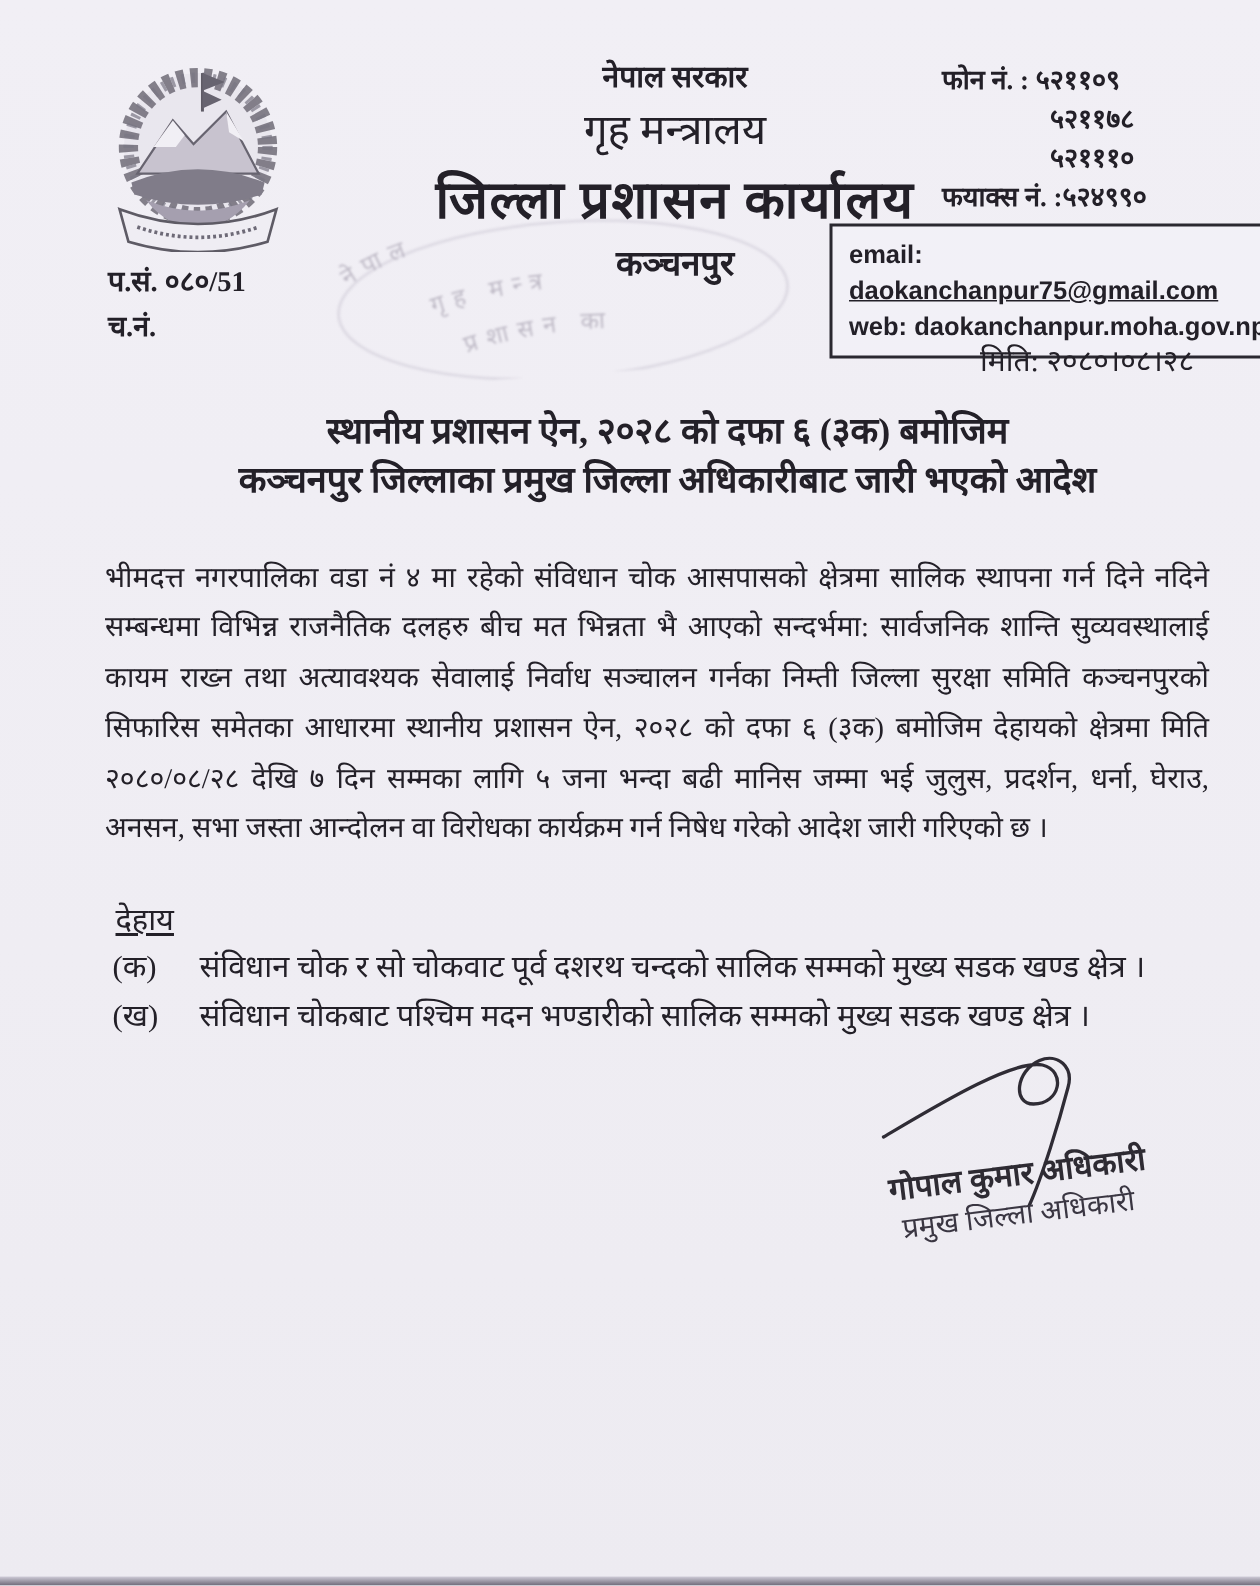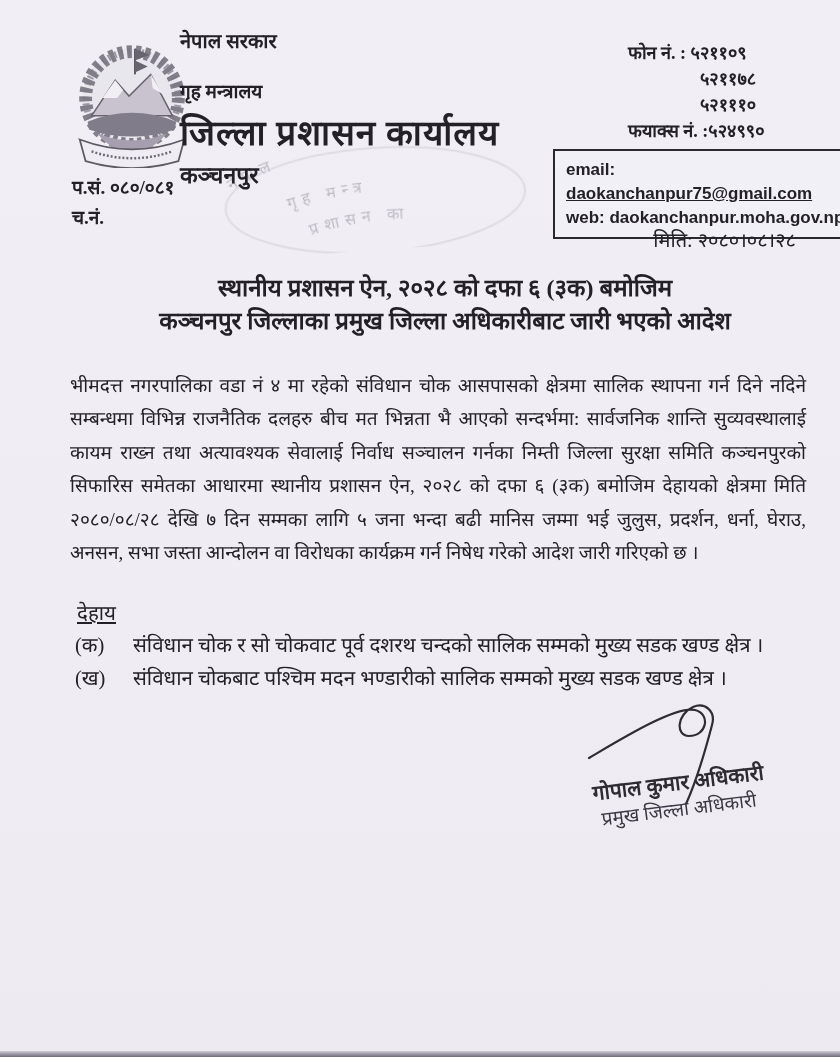--- a/index.html
+++ b/index.html
@@ -10,23 +10,23 @@
     background:linear-gradient(180deg,#f1eff5 0%,#efedf3 60%,#edebf1 100%);
     overflow:hidden;
     font-family:"Liberation Serif","DejaVu Serif",serif;
     color:#232028;
   }
   .bottom-edge{position:absolute;left:0;right:0;bottom:0;height:6px;
     background:linear-gradient(to bottom,#cfccd8 0%,#8a8694 70%,#6f6b7a 100%);}
   
   .emblem{position:absolute;left:58px;top:36px;width:148px;height:132px;opacity:.88;}
   
-  .head-center{position:absolute;left:180px;top:27px;width:540px;text-align:left;}
+  .head-center{position:absolute;left:180px;top:37px;width:540px;text-align:center;}
   .h-govt{font-size:20px;font-weight:bold;}
-  .h-ministry{font-size:19px;font-weight:bold;margin-top:24px;}
+  .h-ministry{font-size:28px;font-weight:normal;margin-top:2px;}
   .h-office{font-size:35px;font-weight:bold;letter-spacing:1px;margin-top:4px;}
   .h-district{font-size:23px;font-weight:bold;margin-top:3px;}
   
   .phones{position:absolute;left:628px;top:40px;font-size:18px;font-weight:bold;line-height:26px;white-space:nowrap;}
   .phones .num-indent{padding-left:72px;}
   
   .contact-box{position:absolute;left:505px;top:149px;width:300px;
     border:2px solid #2a2830;padding:7px 9px 7px 11px;
     font-family:"Liberation Sans","DejaVu Sans",sans-serif;
     font-size:17px;font-weight:bold;line-height:24px;background:rgba(244,242,248,.6);margin-left:48px;}
@@ -113,21 +113,21 @@
     <div>
       <span>email:</span>
       <span class="email-val">daokanchanpur75@gmail.com</span>
     </div>
     <div>
       <span>web:</span>
       <span>daokanchanpur.moha.gov.np</span>
     </div>
   </div>
 
-  <div class="refno">प.सं. ०८०/०८१</div>
+  <div class="refno">प.सं. ०८०/51</div>
   <div class="chno">च.नं.</div>
   <div class="dateline">मिति: २०८०।०८।२८</div>
 
   <div class="subject">
     <div>स्थानीय प्रशासन ऐन, २०२८ को दफा ६ (३क) बमोजिम</div>
     <div>कञ्चनपुर जिल्लाका प्रमुख जिल्ला अधिकारीबाट जारी भएको आदेश</div>
   </div>
 
   <div class="body-par">भीमदत्त नगरपालिका वडा नं ४ मा रहेको संविधान चोक आसपासको क्षेत्रमा सालिक स्थापना गर्न दिने नदिने सम्बन्धमा विभिन्न राजनैतिक दलहरु बीच मत भिन्नता भै आएको सन्दर्भमा: सार्वजनिक शान्ति सुव्यवस्थालाई कायम राख्न तथा अत्यावश्यक सेवालाई निर्वाध सञ्चालन गर्नका निम्ती जिल्ला सुरक्षा समिति कञ्चनपुरको सिफारिस समेतका आधारमा स्थानीय प्रशासन ऐन, २०२८ को दफा ६ (३क) बमोजिम देहायको क्षेत्रमा मिति २०८०/०८/२८ देखि ७ दिन सम्मका लागि ५ जना भन्दा बढी मानिस जम्मा भई जुलुस, प्रदर्शन, धर्ना, घेराउ, अनसन, सभा जस्ता आन्दोलन वा विरोधका कार्यक्रम गर्न निषेध गरेको आदेश जारी गरिएको छ ।</div>
 

